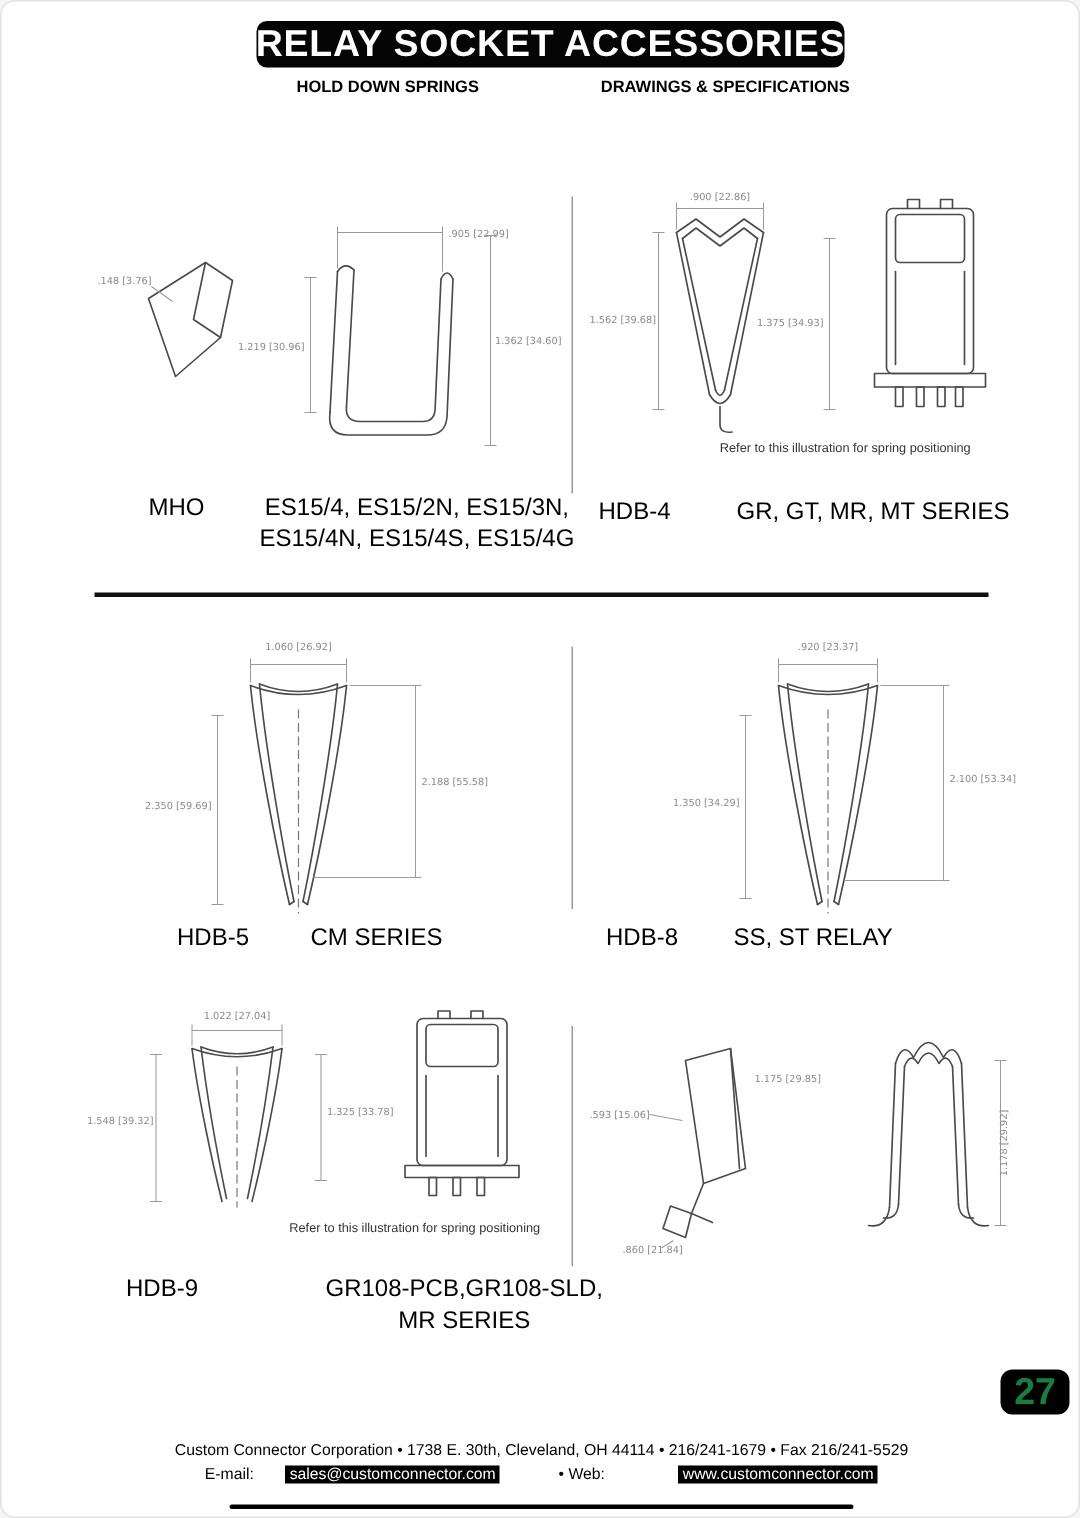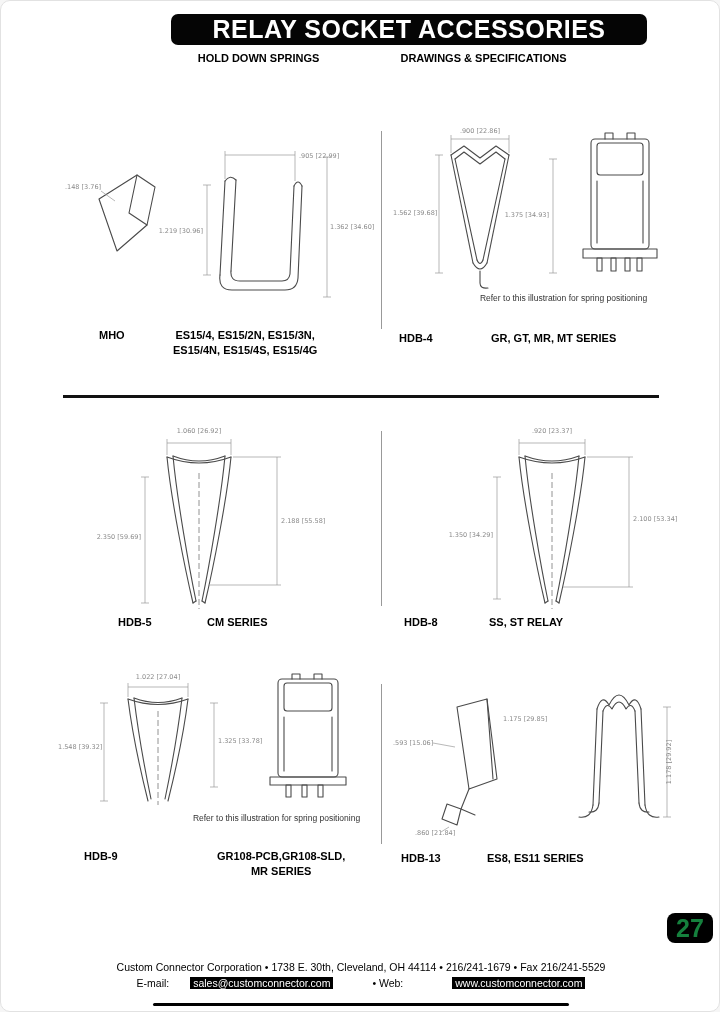--- a/index.html
+++ b/index.html
@@ -3,21 +3,21 @@
 <meta charset="utf-8">
 <style>
   * { box-sizing: border-box; }
   body { margin: 0; background: #f6f6f6; font-family: "Liberation Sans", sans-serif; }
   .page {
     position: relative; width: 720px; height: 1012px; margin: 0 auto;
     background: #fff; border: 1px solid #e2e2e2; border-radius: 10px; overflow: hidden;
     color: #000;
   }
   .title-bar {
-    position: absolute; left: 170px; top: 13px; width: 476px; height: 31px;
+    position: absolute; left: 170px; top: 13px; width: 392px; height: 31px;
     background: #050505; border-radius: 7px; color: #fff;
     display: flex; align-items: center; justify-content: center;
     font-size: 25px; font-weight: 700; letter-spacing: .5px; white-space: nowrap;
   }
   .col-head { position: absolute; top: 51px; font-size: 11px; font-weight: 700; text-align: center; }
   .col-head.left { left: 175px; width: 165px; }
   .col-head.right { left: 385px; width: 195px; }
 
   svg.drawing { position: absolute; overflow: visible; }
   #svg-mho   { left: 60px;  top: 128px; }
@@ -35,21 +35,21 @@
   .vdiv { position: absolute; width: 1px; background: #999; }
   .vdiv.v1 { left: 380px; top: 130px; height: 198px; }
   .vdiv.v2 { left: 380px; top: 430px; height: 175px; }
   .vdiv.v3 { left: 380px; top: 683px; height: 160px; }
   .hdiv { position: absolute; left: 62px; top: 394px; width: 596px; height: 3px; background: #111; }
 
   .caption { position: absolute; font-size: 8.5px; color: #333; text-align: center; }
   .caption.c-hdb4 { left: 450px; top: 292px; width: 225px; }
   .caption.c-hdb9 { left: 168px; top: 812px; width: 215px; }
 
-  .cell-label { position: absolute; display: flex; font-size: 11px; font-weight: 700; line-height: 1.32; }
+  .cell-label { position: absolute; display: flex; font-size: 16px; font-weight: 400; line-height: 1.32; }
   .cell-label .model { flex: none; }
   .series { display: flex; flex-direction: column; align-items: center; white-space: nowrap; }
   .series.left { align-items: flex-start; }
 
   .lbl-mho   { left: 60px;  top: 327px; width: 312px; }
   .lbl-mho .model   { width: 112px; padding-left: 38px; }
   .lbl-hdb4  { left: 390px; top: 330px; width: 285px; }
   .lbl-hdb4 .model  { width: 100px; padding-left: 8px; }
   .lbl-hdb5  { left: 60px;  top: 614px; width: 310px; }
   .lbl-hdb5 .model  { width: 146px; padding-left: 57px; }
@@ -320,26 +320,20 @@
   </div>
 
   <div class="cell-label lbl-hdb9">
     <span class="model">HDB-9</span>
     <span class="series">
       <span>GR108-PCB,GR108-SLD,</span>
       <span>MR SERIES</span>
     </span>
   </div>
 
-  <div class="cell-label lbl-hdb13">
-    <span class="model">HDB-13</span>
-    <span class="series left">
-      <span>ES8, ES11 SERIES</span>
-    </span>
-  </div>
 
   <div class="badge">27</div>
 
   <div class="footer f1">Custom Connector Corporation • 1738 E. 30th, Cleveland, OH 44114 • 216/241-1679 • Fax 216/241-5529</div>
   <div class="footer f2">
     <span>E-mail:</span>
     <span class="hl sep">sales@customconnector.com</span>
     <span class="sep">• Web:</span>
     <span class="hl">www.customconnector.com</span>
   </div>

